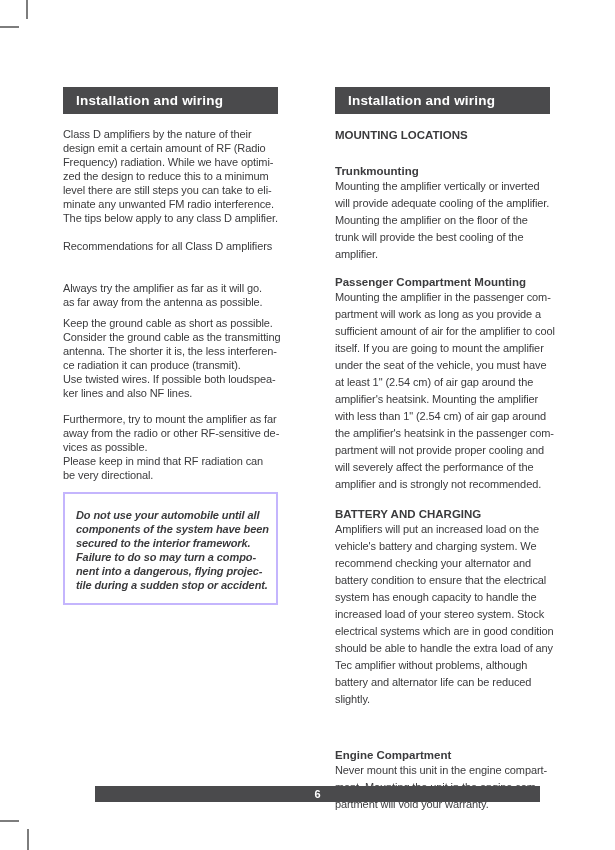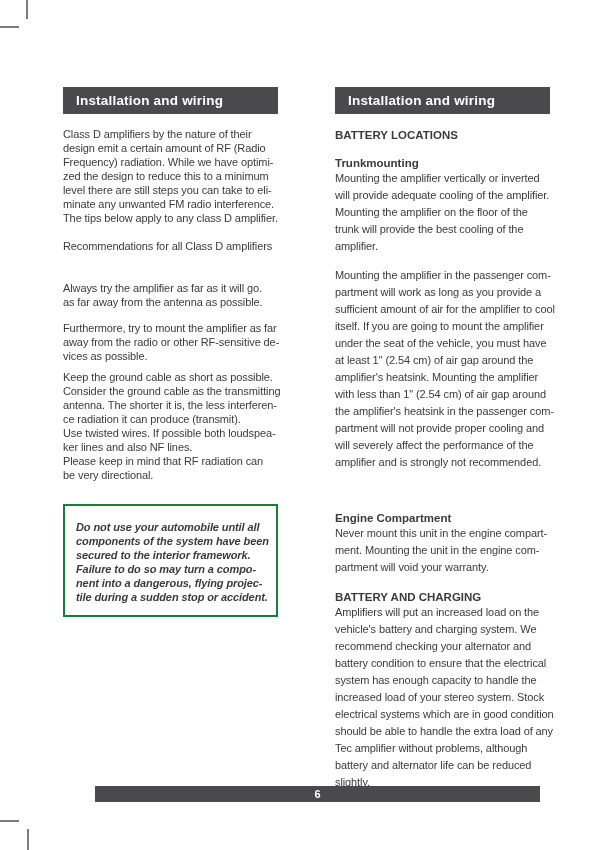--- a/index.html
+++ b/index.html
@@ -61,25 +61,25 @@
   .intro         { margin-top: 14px; }
   .p-rf          { margin-top: 13px; }
   .p-always      { margin-top: 28px; }
   .p-furthermore { margin-top: 12px; }
   .p-ground      { margin-top: 7px;  }
   .p-twisted     { margin-top: 13px; }
   .p-fm          { margin-top: 34px; }
   .p-directional { }
 
   .warning-box {
-    margin-top: 22px;
+    margin-top: 10px;
     width: 215px;
     height: 113px;
     box-sizing: border-box;
-    border: 2px solid #15803d;
+    border: 2px solid #c4b5fd;
     padding: 14px 6px 0 11px;
   }
   .warning-text {
     white-space: pre;
     font-size: 11px;
     line-height: 14px;
     font-weight: bold;
     font-style: italic;
     letter-spacing: -0.1px;
   }
@@ -94,21 +94,21 @@
     font-weight: bold;
     font-size: 11.5px;
     line-height: 14px;
   }
   .sec-body {
     white-space: pre;
     font-size: 11px;
     line-height: 17px;
     letter-spacing: -0.1px;
   }
-  .sec-trunk     { margin-top: 14px; }
+  .sec-trunk     { margin-top: 22px; }
   .sec-passenger { margin-top: 12px; }
   .sec-engine    { margin-top: 40px; }
   .sec-battery   { margin-top: 14px; }
 
   .footer-bar {
     position: absolute;
     left: 95px;
     top: 786px;
     width: 445px;
     height: 16px;
@@ -141,91 +141,92 @@
     <div class="para p-rf">Class D amplifiers by the nature of their
 design emit a certain amount of RF (Radio
 Frequency) radiation. While we have optimi-
 zed the design to reduce this to a minimum
 level there are still steps you can take to eli-
 minate any unwanted FM radio interference.
 The tips below apply to any class D amplifier.</div>
     <div class="para intro">Recommendations for all Class D amplifiers</div>
     <div class="para p-always">Always try the amplifier as far as it will go.
 as far away from the antenna as possible.</div>
-    <div class="para p-furthermore">Furthermore, try to mount the amplifier as far
-away from the radio or other RF-sensitive de-
-vices as possible.</div>
     <div class="para p-ground">Keep the ground cable as short as possible.
 Consider the ground cable as the transmitting
 antenna. The shorter it is, the less interferen-
 ce radiation it can produce (transmit).
 Use twisted wires. If possible both loudspea-
 ker lines and also NF lines.</div>
+    <div class="para p-furthermore">Furthermore, try to mount the amplifier as far
+away from the radio or other RF-sensitive de-
+vices as possible.</div>
     <div class="para p-directional">Please keep in mind that RF radiation can
 be very directional.</div>
     <div class="warning-box">
       <div class="warning-text">Do not use your automobile until all
 components of the system have been
 secured to the interior framework.
 Failure to do so may turn a compo-
 nent into a dangerous, flying projec-
 tile during a sudden stop or accident.</div>
     </div>
   </div>
 
   <div class="col right-col">
     <div class="col-header">
       <span>Installation and wiring</span>
     </div>
-    <div class="section-title">BATTERY LOCATIONS</div>
+    <div class="section-title">MOUNTING LOCATIONS</div>
 
     <div class="section sec-trunk">
       <div class="sec-heading">Trunkmounting</div>
       <div class="sec-body">Mounting the amplifier vertically or inverted
 will provide adequate cooling of the amplifier.
 Mounting the amplifier on the floor of the
 trunk will provide the best cooling of the
 amplifier.</div>
     </div>
 
     <div class="section sec-passenger">
+      <div class="sec-heading">Passenger Compartment Mounting</div>
       <div class="sec-body">Mounting the amplifier in the passenger com-
 partment will work as long as you provide a
 sufficient amount of air for the amplifier to cool
 itself. If you are going to mount the amplifier
 under the seat of the vehicle, you must have
 at least 1" (2.54 cm) of air gap around the
 amplifier's heatsink. Mounting the amplifier
 with less than 1" (2.54 cm) of air gap around
 the amplifier's heatsink in the passenger com-
 partment will not provide proper cooling and
 will severely affect the performance of the
 amplifier and is strongly not recommended.</div>
-    </div>
-
-    <div class="section sec-engine">
-      <div class="sec-heading">Engine Compartment</div>
-      <div class="sec-body">Never mount this unit in the engine compart-
-ment. Mounting the unit in the engine com-
-partment will void your warranty.</div>
     </div>
 
     <div class="section sec-battery">
       <div class="sec-heading">BATTERY AND CHARGING</div>
       <div class="sec-body">Amplifiers will put an increased load on the
 vehicle's battery and charging system. We
 recommend checking your alternator and
 battery condition to ensure that the electrical
 system has enough capacity to handle the
 increased load of your stereo system. Stock
 electrical systems which are in good condition
 should be able to handle the extra load of any
 Tec amplifier without problems, although
 battery and alternator life can be reduced
 slightly.</div>
     </div>
+
+    <div class="section sec-engine">
+      <div class="sec-heading">Engine Compartment</div>
+      <div class="sec-body">Never mount this unit in the engine compart-
+ment. Mounting the unit in the engine com-
+partment will void your warranty.</div>
+    </div>
   </div>
 
   <div class="footer-bar">
     <span>6</span>
   </div>
 
 </div>
 
 </body></html>

